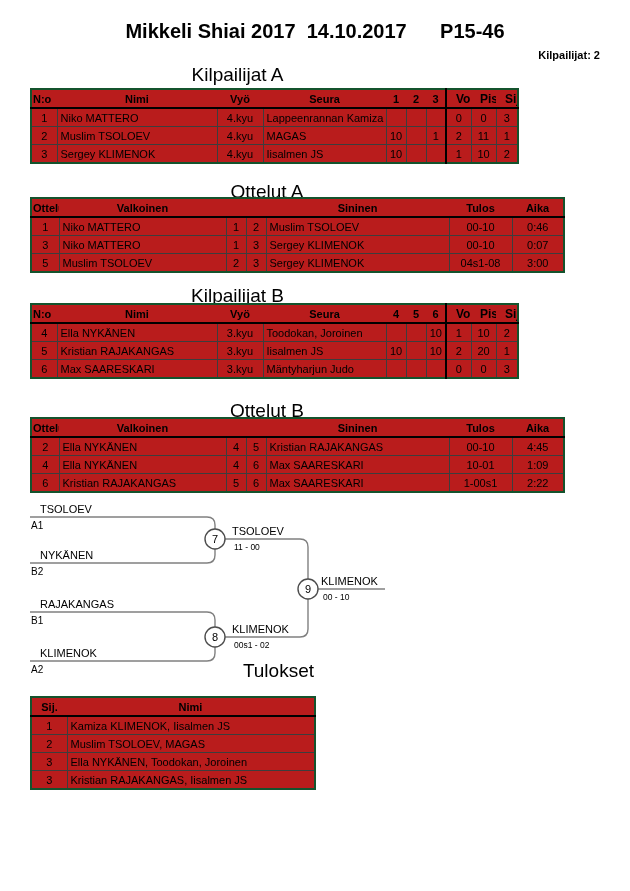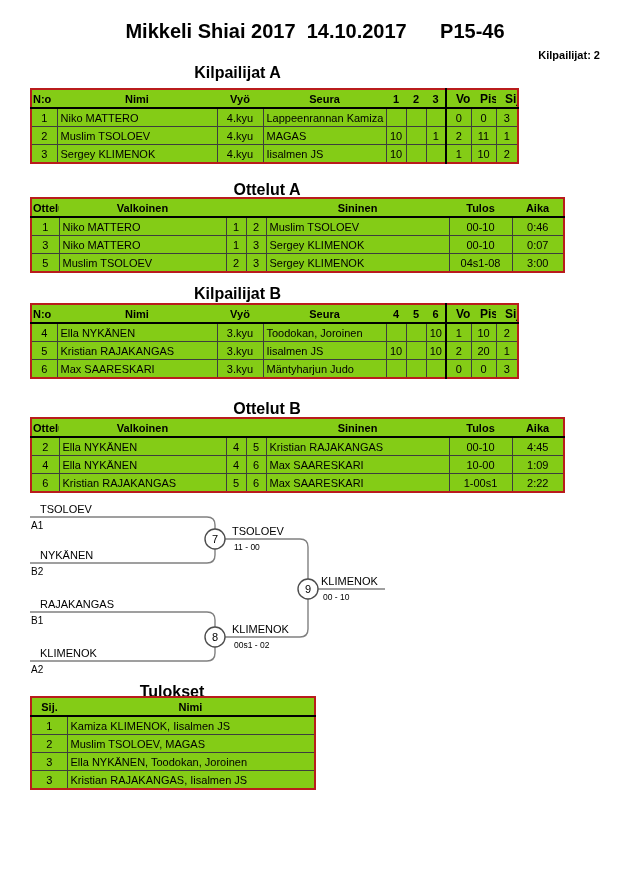--- a/index.html
+++ b/index.html
@@ -3,22 +3,22 @@
 <meta charset="utf-8">
 <style>
   html,body{margin:0;padding:0;}
   body{
     width:630px;height:891px;background:#ffffff;position:relative;
     font-family:"Liberation Sans",sans-serif;color:#000;
   }
   .abs{position:absolute;}
   .title{top:20px;left:0;width:630px;text-align:center;font-size:20px;font-weight:bold;white-space:pre;}
   .competitors{top:49px;right:30px;font-size:11px;font-weight:bold;}
-  .sec{font-size:16px;font-weight:bold;text-align:center;}
-  table{border-collapse:collapse;table-layout:fixed;position:absolute;font-size:11px;background:#84cc16;border:2px solid #b91c1c;}
+  .sec{font-size:19px;font-weight:normal;text-align:center;}
+  table{border-collapse:collapse;table-layout:fixed;position:absolute;font-size:11px;background:#b91c1c;border:2px solid #14532d;}
   td,th{padding:0 3px;height:17px;white-space:nowrap;overflow:hidden;font-weight:normal;}
   th{border:none;border-bottom:2px solid #000;font-weight:bold;text-align:center;}
   td{border:1px solid #3d3d3d;text-align:center;}
   .left{text-align:left;}
   .thickL{border-left:2px solid #000;}
   .hleft{text-align:left;padding-left:1px;}
   .smh{font-size:12px;padding:0 9px;}
   svg text{font-family:"Liberation Sans",sans-serif;fill:#000;}
   .bname{font-size:11px;}
   .bseed{font-size:10px;}
@@ -245,21 +245,21 @@
     <td class="left">Kristian RAJAKANGAS</td>
     <td>00-10</td>
     <td>4:45</td>
   </tr>
   <tr>
     <td>4</td>
     <td class="left">Ella NYKÄNEN</td>
     <td>4</td>
     <td>6</td>
     <td class="left">Max SAARESKARI</td>
-    <td>10-00</td>
+    <td>10-01</td>
     <td>1:09</td>
   </tr>
   <tr>
     <td>6</td>
     <td class="left">Kristian RAJAKANGAS</td>
     <td>5</td>
     <td>6</td>
     <td class="left">Max SAARESKARI</td>
     <td>1-00s1</td>
     <td>2:22</td>
@@ -294,21 +294,21 @@
   <text class="bnum" x="215" y="641" text-anchor="middle">8</text>
   <text class="bname" x="232" y="633">KLIMENOK</text>
   <text class="bscore" x="234" y="648">00s1 - 02</text>
 
   <circle class="bcirc" cx="308" cy="589" r="10"></circle>
   <text class="bnum" x="308" y="593" text-anchor="middle">9</text>
   <text class="bname" x="321" y="585">KLIMENOK</text>
   <text class="bscore" x="323" y="600">00 - 10</text>
 </svg>
 
-<div class="abs sec" style="left:30px;top:683px;width:284px;">Tulokset</div>
+<div class="abs sec" style="left:30px;top:660px;width:284px;text-align:right;">Tulokset</div>
 <table style="left:30px;top:696px;width:284px;">
   <colgroup>
       <col style="width:36px">
       <col style="width:248px">
     </colgroup>
   <tbody>
       <tr>
     <th>Sij.</th>
     <th>Nimi</th>
   </tr>

